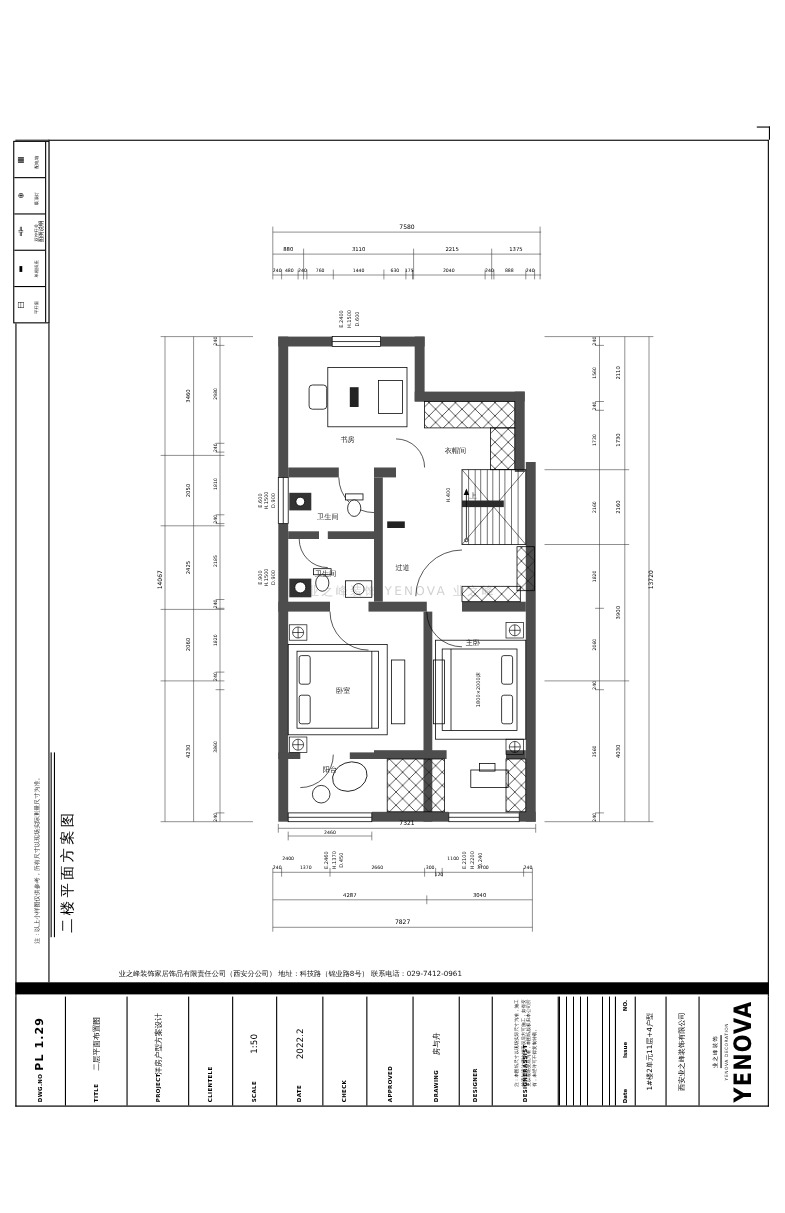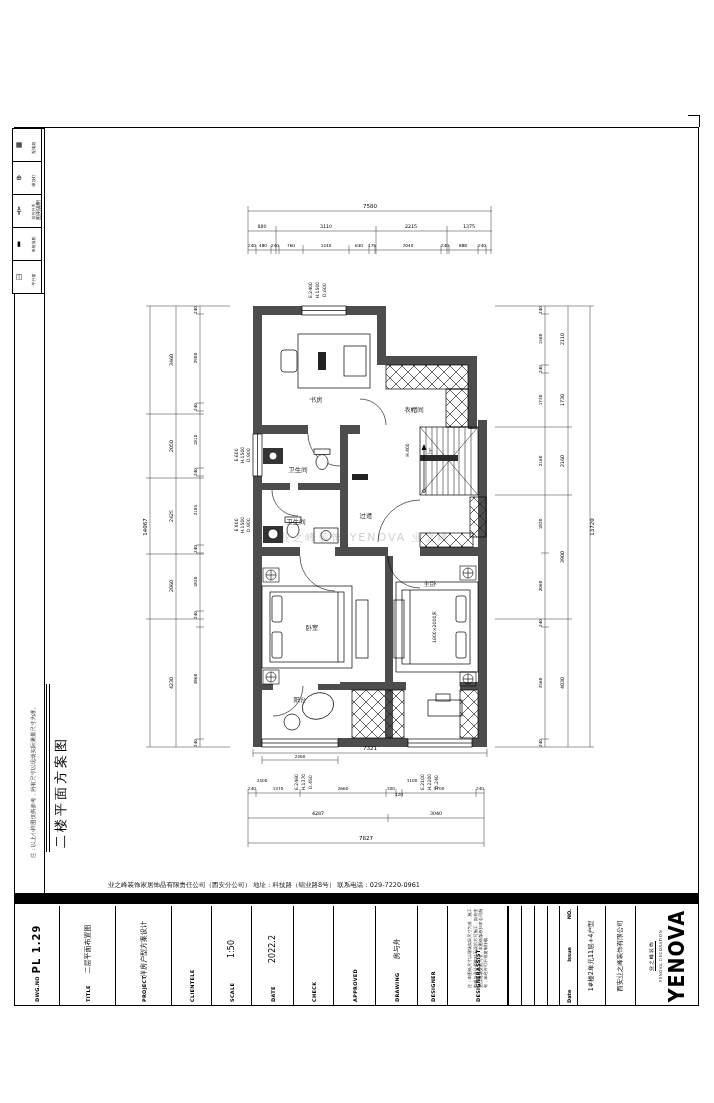--- a/index.html
+++ b/index.html
@@ -330,21 +330,21 @@
       <text class="rm" x="366" y="518">过道</text>
       <text class="rm" x="312" y="630">卧室</text>
       <text class="rm" x="430" y="586">主卧</text>
       <text class="rm" x="300" y="702">阳台</text>
       <text class="rm" x="430" y="453">上</text>
       <text class="an" x="409" y="450" transform="rotate(-90 409,450)">H.400</text>
       <text class="an" x="436" y="627" transform="rotate(-90 436,627)">1800×2000床</text>
     </g>
   </svg>
 
-  <div class="company-line">业之峰装饰家居饰品有限责任公司（西安分公司）      地址：科技路（锦业路8号）      联系电话：029-7220-0961</div>
+  <div class="company-line">业之峰装饰家居饰品有限责任公司（西安分公司）      地址：科技路（锦业路8号）      联系电话：029-7412-0961</div>
   <div class="band"></div>
 
   <div class="titleblock">
     <div class="tb-cell" style="width:44px">
       <div class="tb-rot">
         <span class="tb-label">DWG.NO</span>
         <span class="tb-value big">PL 1.29</span>
       </div>
     </div>
     <div class="tb-cell" style="width:56px">

